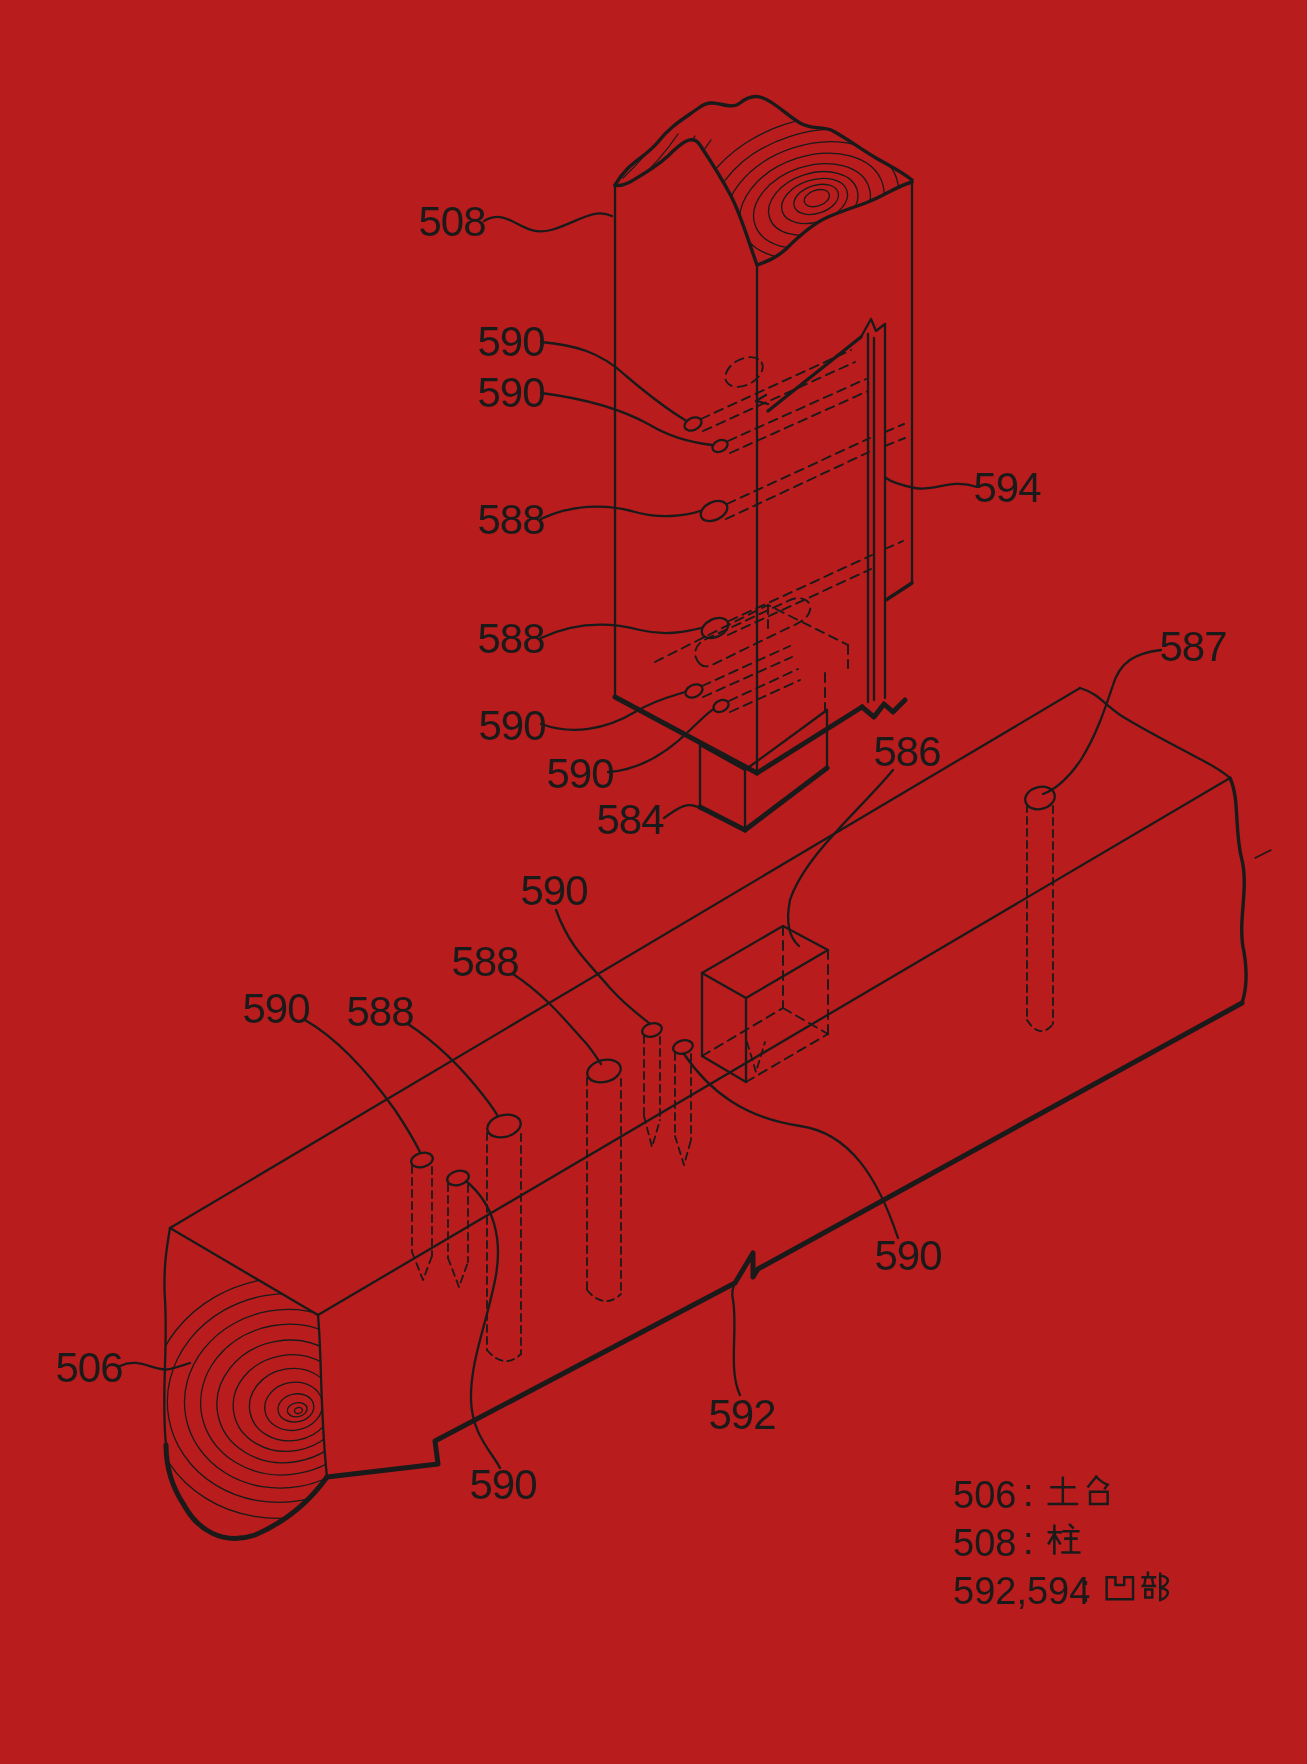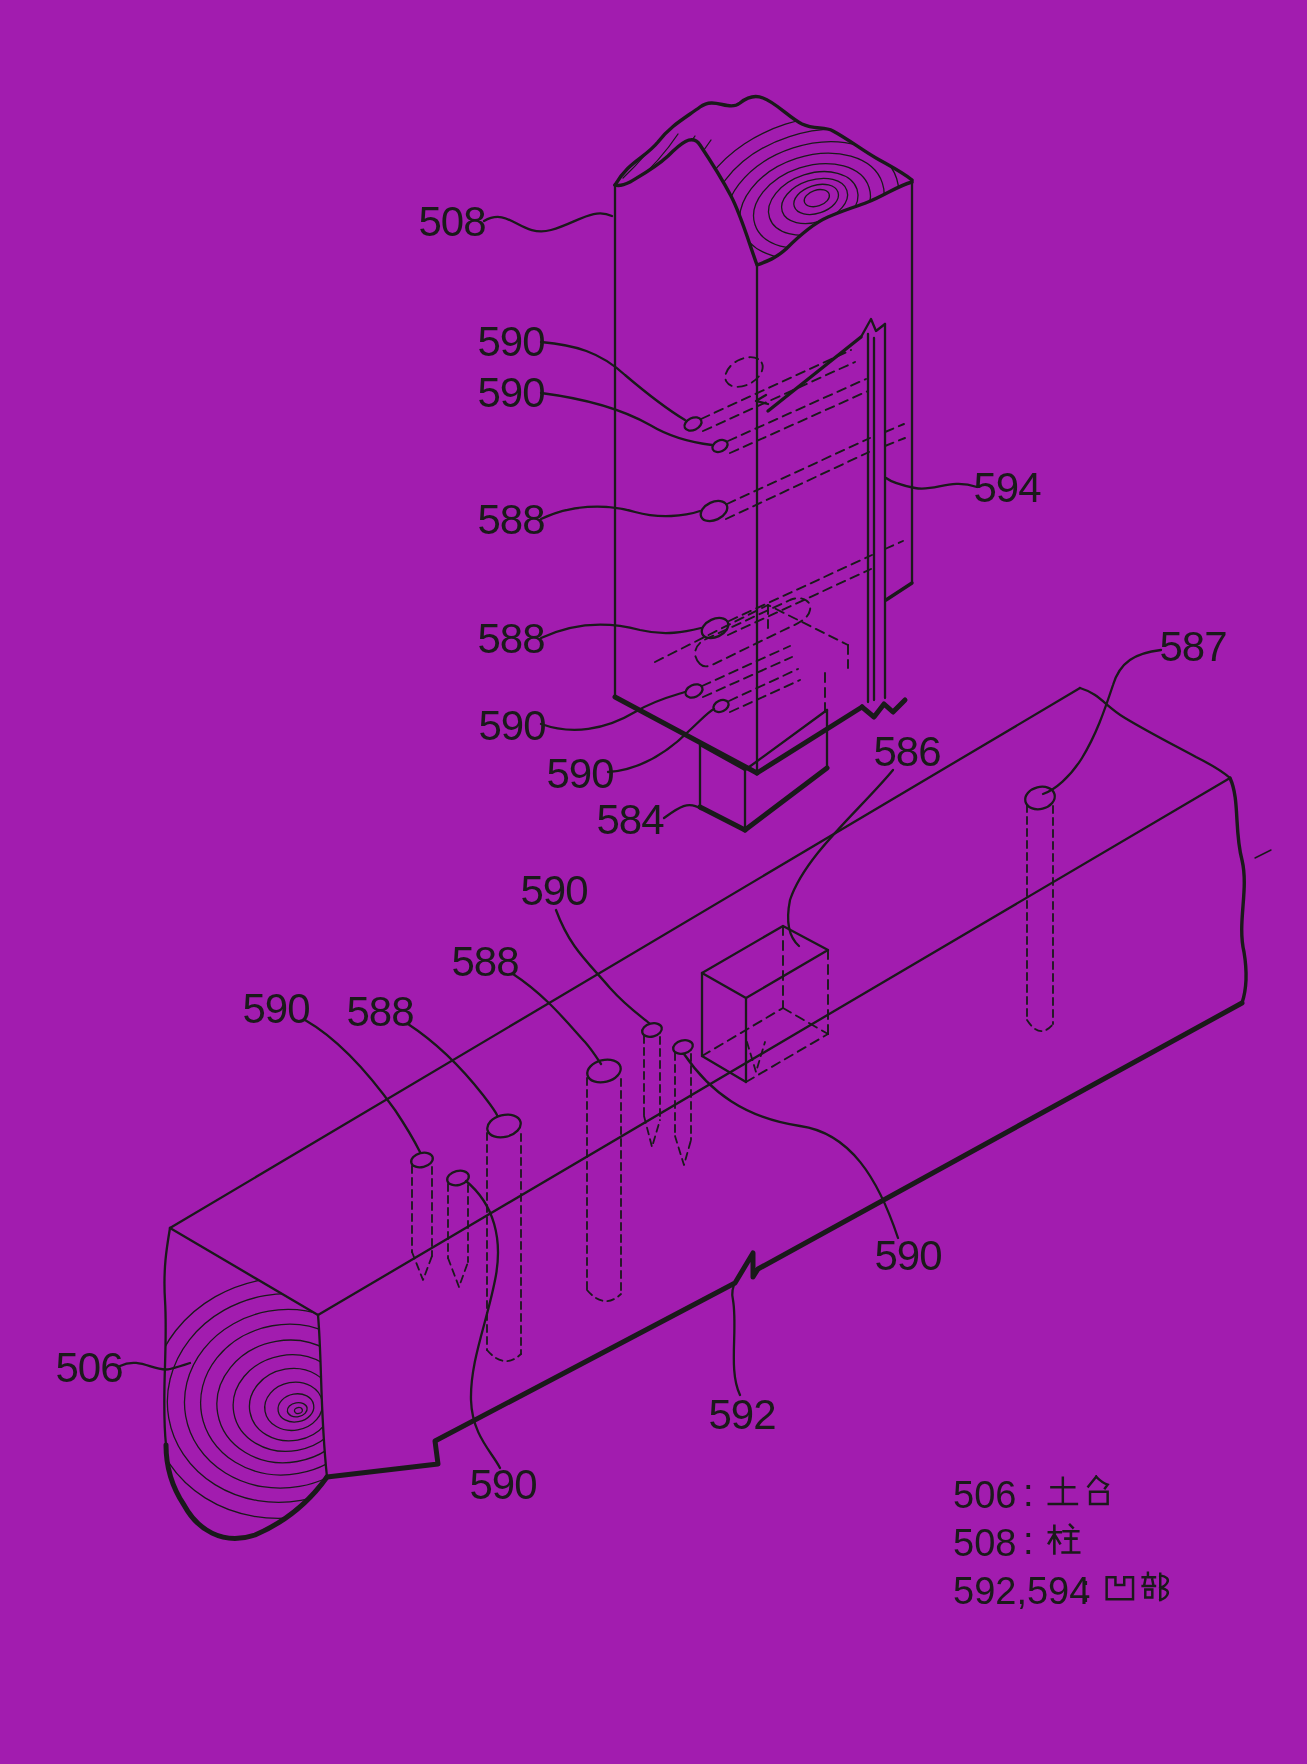--- a/index.html
+++ b/index.html
@@ -1,19 +1,19 @@
 <!DOCTYPE html>
 <html><head>
 <meta charset="utf-8">
 <style>
   html,body{margin:0;padding:0;background:#888;}
   .page{
     position:relative;
     width:1307px;height:1764px;
-    background:#a21caf;
+    background:#b91c1c;
     margin:0 auto;
     overflow:hidden;
     font-family:"Liberation Sans", sans-serif;
   }
   svg{display:block;}
   .ink{stroke:#1a1a1a;fill:none;stroke-linecap:round;stroke-linejoin:round;}
   .w1{stroke-width:1.4;}
   .w2{stroke-width:2.3;}
   .w3{stroke-width:3.4;}
   .w4{stroke-width:5;}

